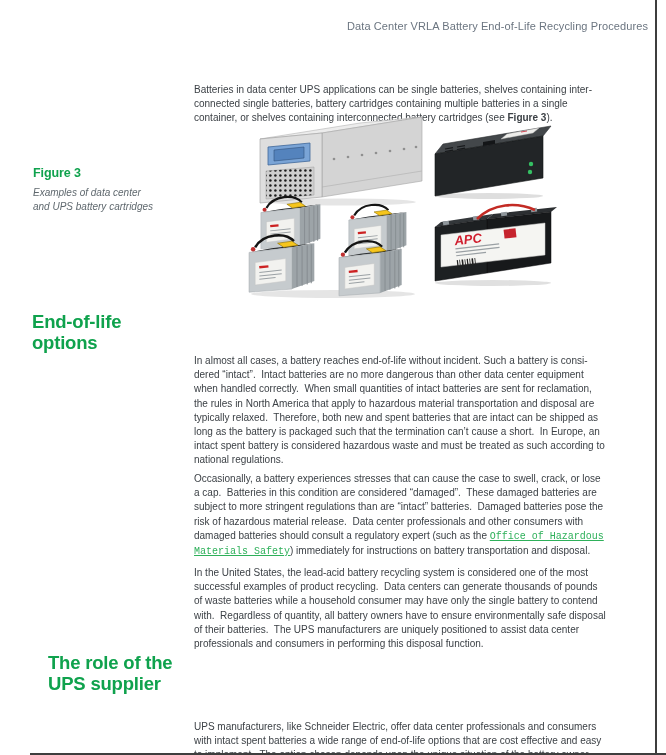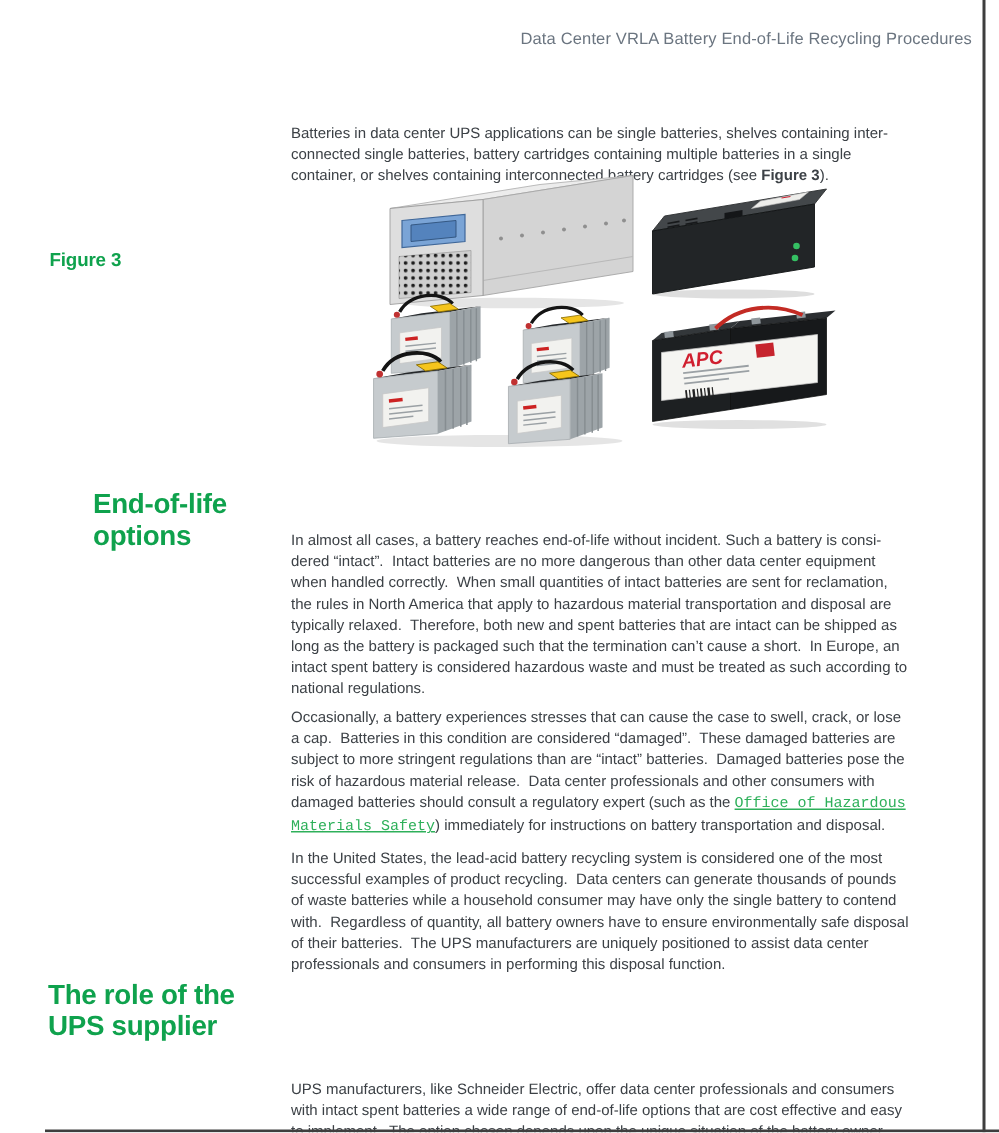--- a/index.html
+++ b/index.html
@@ -21,22 +21,22 @@
     color:var(--heading-green,#0fa24d); letter-spacing:-0.1px;
   }
   .fig-caption {
     position:absolute; left:33px; top:186px; font-size:10px; line-height:13.5px;
     font-style:italic; color:var(--caption-gray,#5f686e); white-space:pre-line;
   }
   .section-heading {
     position:absolute; left:32px; font-size:18.5px; line-height:20.5px; font-weight:bold;
     letter-spacing:-0.2px; color:var(--heading-green,#0fa24d); white-space:pre-line;
   }
-  #eol-heading  { top:326px;margin-left:30px; }
-  #role-heading { top:653px; }
+  #eol-heading  { top:312px; }
+  #role-heading { top:653px;margin-left:16px; }
   .photo { position:absolute; }
   .photo svg { display:block; width:100%; height:100%; }
   .border-right  { position:absolute; left:655px; top:0; width:2px; height:755px; background:var(--border-dark,#3e3e3e); }
   .border-bottom { position:absolute; left:30px; right:0; bottom:0; height:2px; background:var(--border-dark,#3e3e3e); }
 </style>
 </head>
 <body>
 
 <div class="page">
 
@@ -145,20 +145,22 @@
         <rect x="31.8" y="61" width="0.8" height="7" fill="#222"></rect>
         <rect x="34" y="61" width="1.2" height="7" fill="#222"></rect>
         <rect x="36.6" y="61" width="0.8" height="7" fill="#222"></rect>
         <rect x="38.8" y="61" width="1.6" height="7" fill="#222"></rect>
         <rect x="41.8" y="61" width="0.8" height="7" fill="#222"></rect>
       </g>
     </svg>
   </div>
 
   <div class="fig-label">Figure 3</div>
+  <div class="fig-caption">Examples of data center
+and UPS battery cartridges</div>
 
   <div class="section-heading" id="eol-heading">End-of-life
 options</div>
 
   <div class="para" style="top:330px">
     <span class="plines">In almost all cases, a battery reaches end-of-life without incident. Such a battery is consi-
 dered “intact”.  Intact batteries are no more dangerous than other data center equipment
 when handled correctly.  When small quantities of intact batteries are sent for reclamation,
 the rules in North America that apply to hazardous material transportation and disposal are
 typically relaxed.  Therefore, both new and spent batteries that are intact can be shipped as

